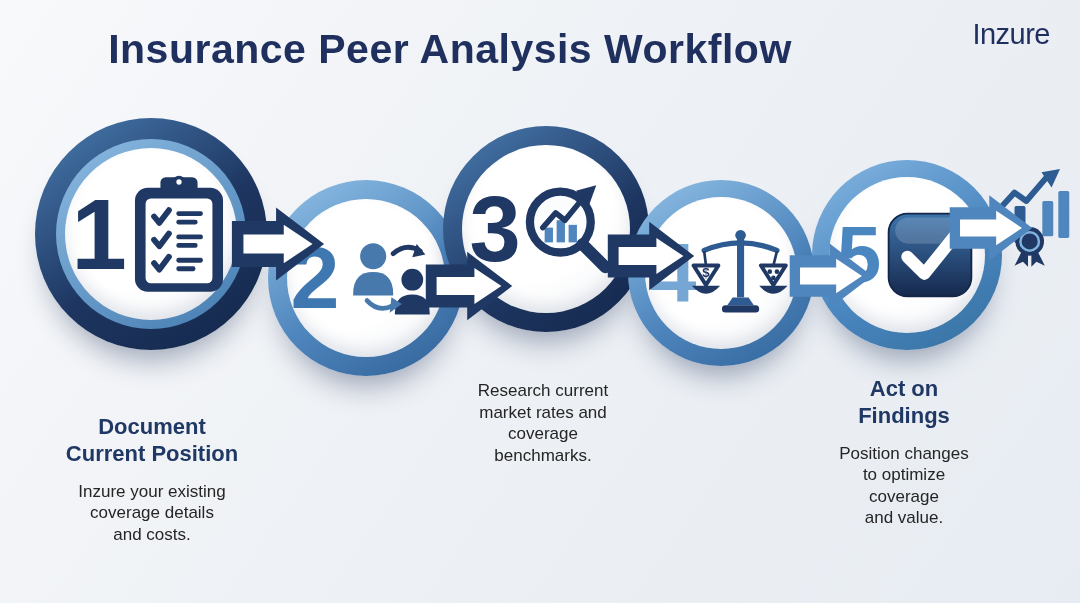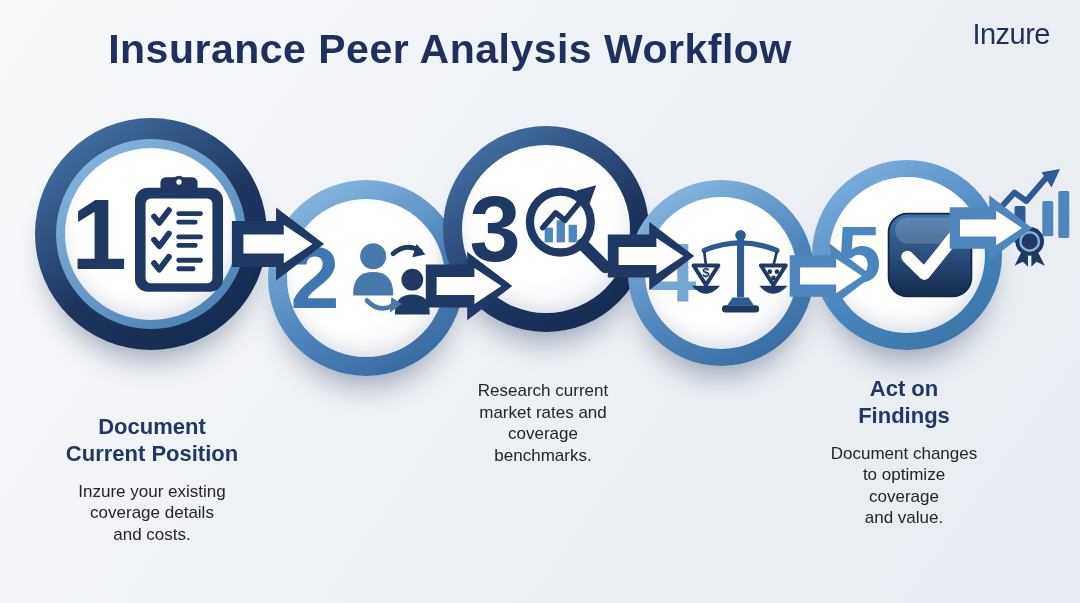--- a/index.html
+++ b/index.html
@@ -232,19 +232,19 @@
     <p>Research current
 market rates and
 coverage
 benchmarks.</p>
   </div>
   <div class="label t4">
   </div>
   <div class="label t5">
     <h2>Act on
 Findings</h2>
-    <p>Document changes
+    <p>Position changes
 to optimize
 coverage
 and value.</p>
   </div>
 
 </div>
 
 </body></html>

